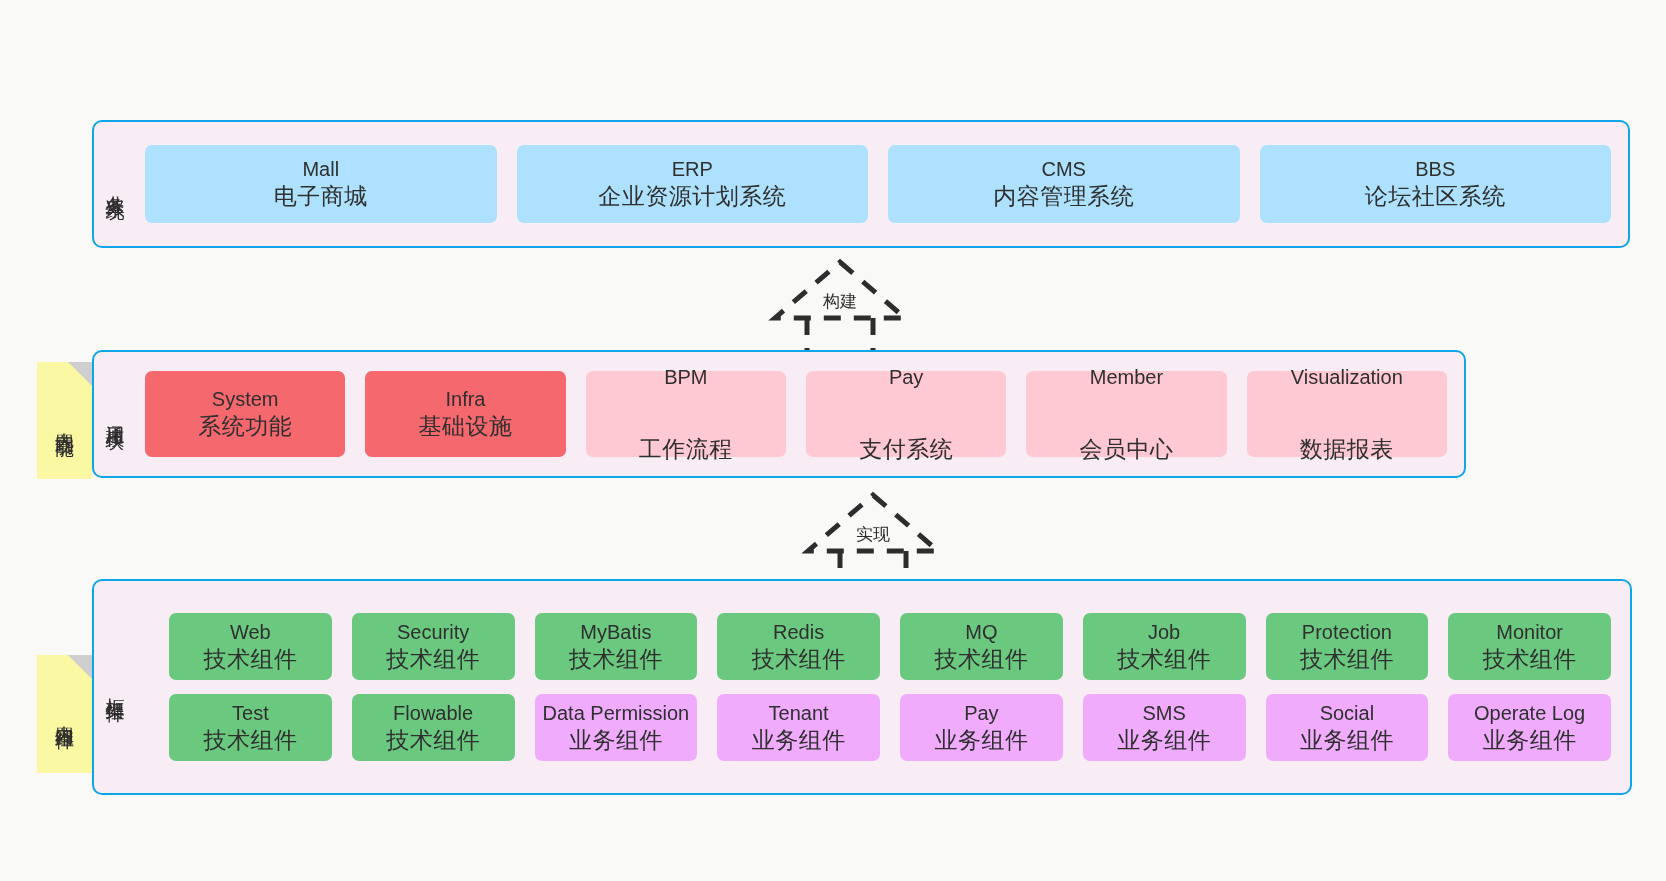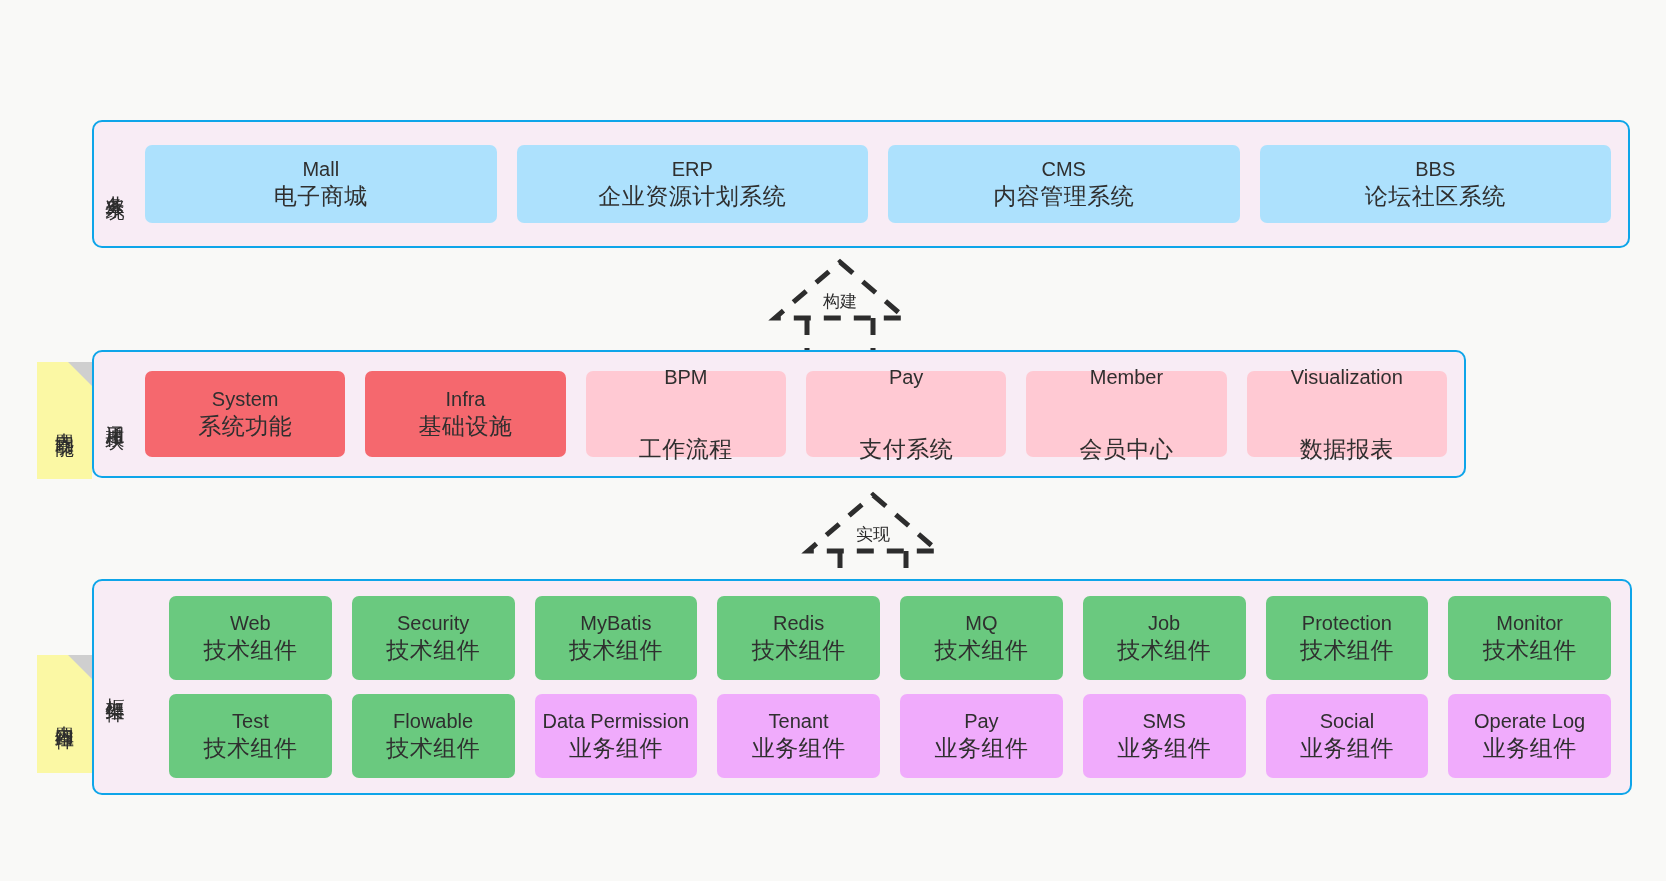--- a/index.html
+++ b/index.html
@@ -61,21 +61,21 @@
   }
   .cell .en{font-size:20px;white-space:normal;}
   .cell .cn{font-size:23px;letter-spacing:.5px;}
 
   
   #panel-business{left:92px;top:120px;width:1538px;height:128px;}
   #panel-business .row{height:78px;}
   #panel-common{left:92px;top:350px;width:1374px;height:128px;}
   #panel-common .row{height:86px;}
   #panel-framework{left:92px;top:579px;width:1540px;height:216px;}
-  #panel-framework .row{height:84px;padding-left:24px;}
+  #panel-framework .row{height:67px;padding-left:24px;}
   #panel-framework .panel-body{gap:14px;padding:0 19px 0 9px;}
 
   
   .c-blue{background:#ade1fd;}
   .c-red{background:#f5686e;}
   .c-pink{background:#ffc9d3;gap:45px;}
   .c-green{background:#6ac97f;}
   .c-lgreen{background:#f0abfc;}
 
   

